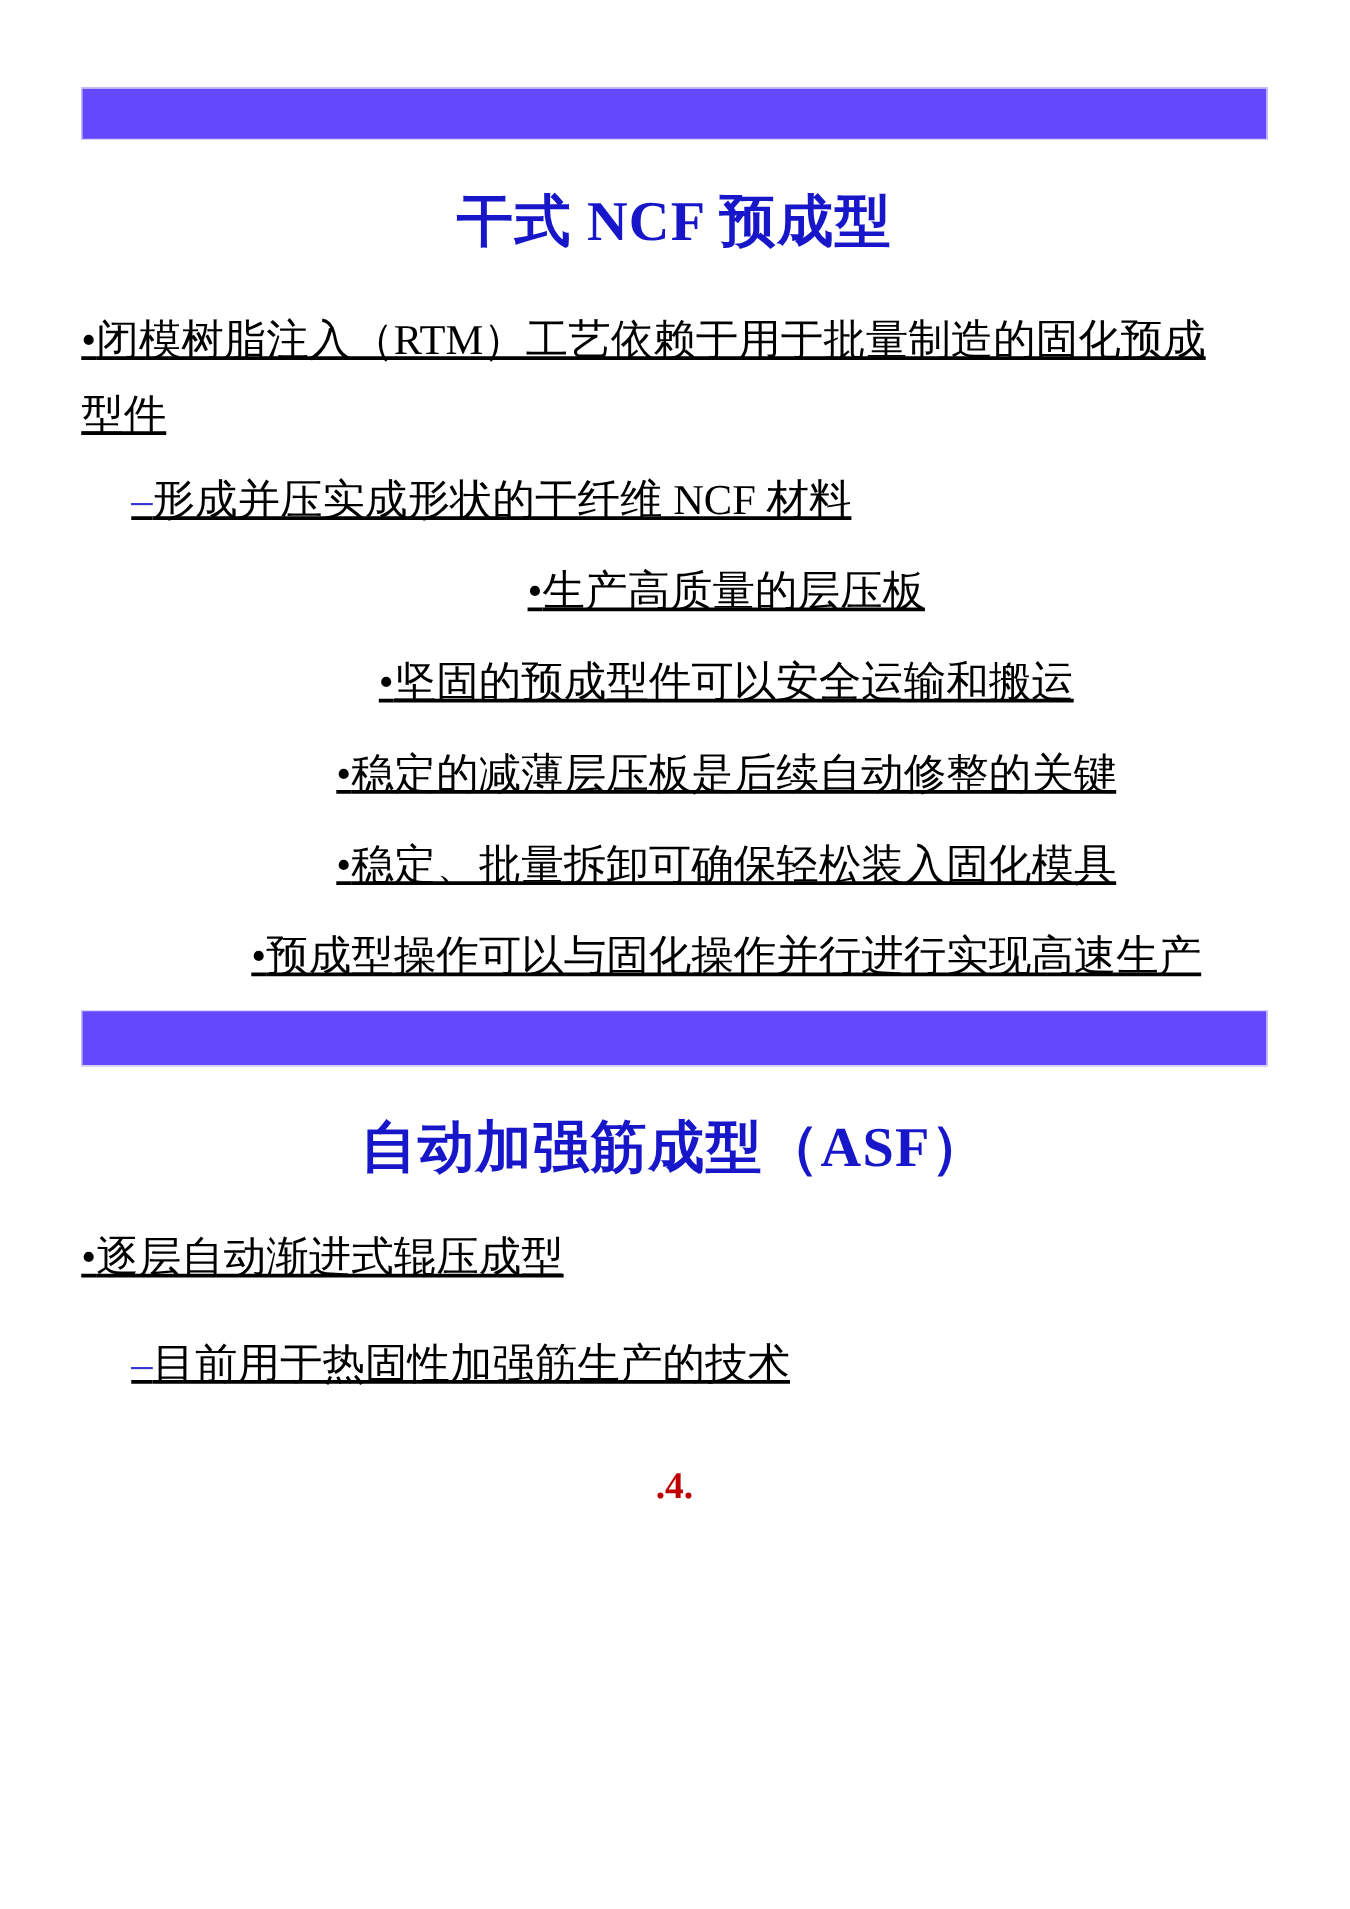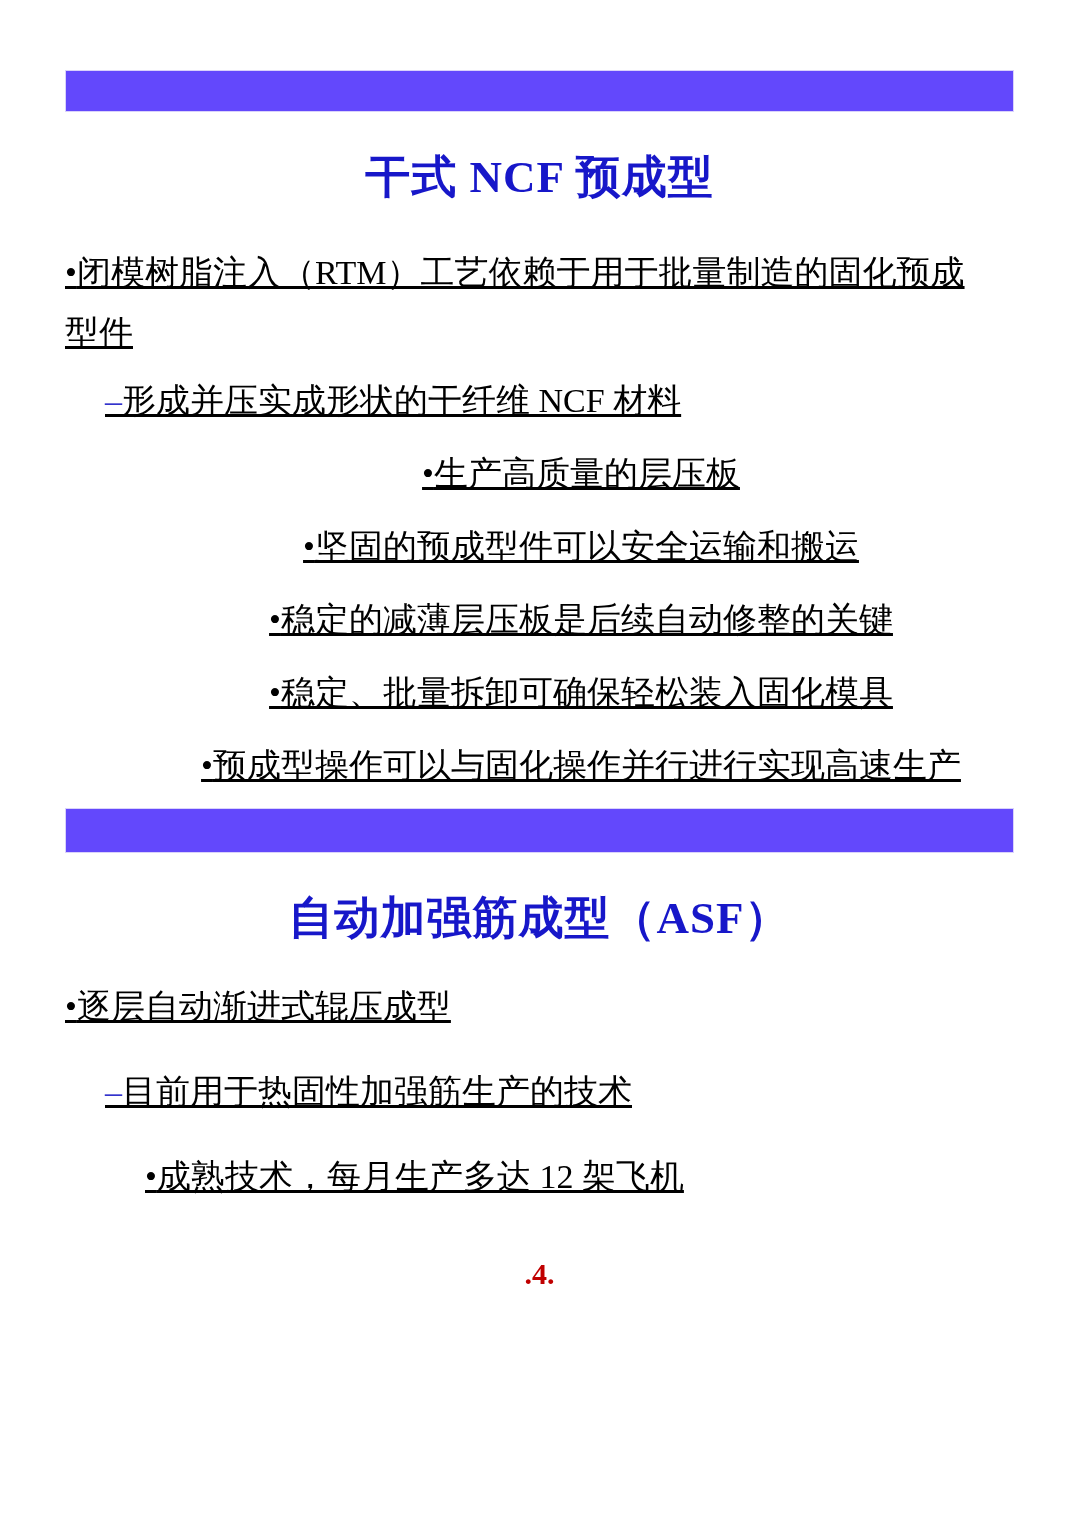--- a/index.html
+++ b/index.html
@@ -79,18 +79,17 @@
 
     <div class="bar second"></div>
 
     <h1 class="sec-title">自动加强筋成型（ASF）</h1>
 
 
     <p class="b s2-b2"><span class="mk">•</span><span>逐层自动渐进式辊压成型</span></p>
 
     <p class="b s2-dash"><span class="mk mk-dash">–</span><span>目前用于热固性加强筋生产的技术</span></p>
 
-    <p class="b s2-sub"><span class="mk">•</span><span>成熟技术，每月生产多达 12 架飞机</span></p>
 
     <div class="pagenum">.4.</div>
 
   </div>
 </div>
 
 </body></html>

